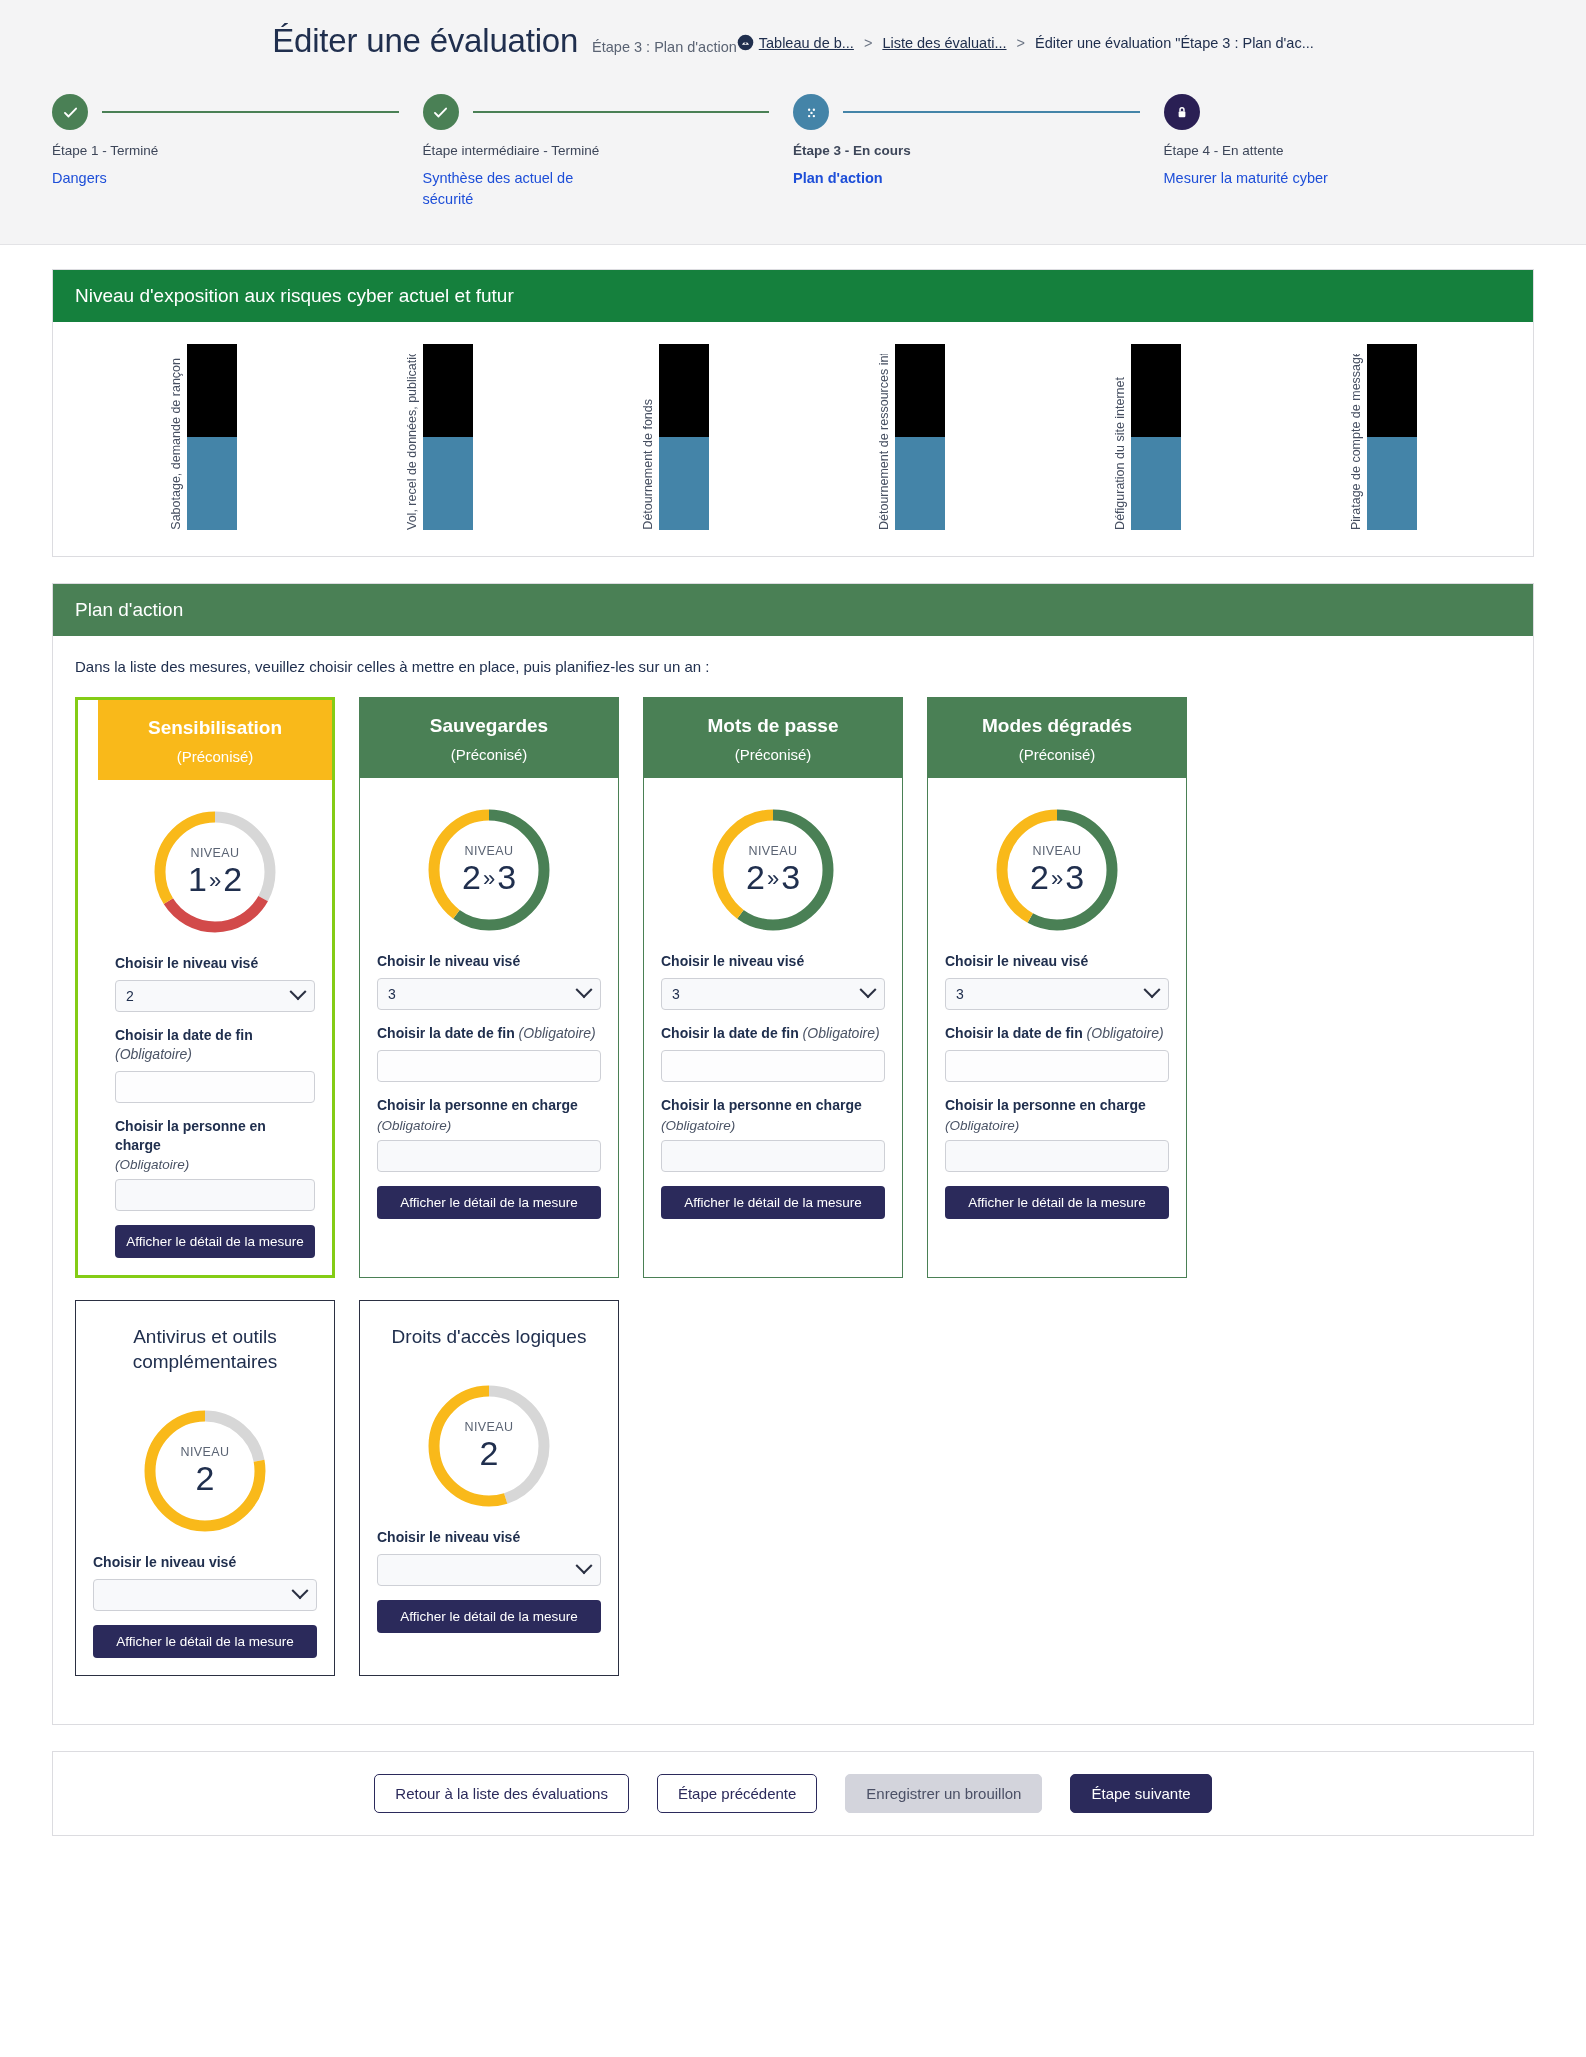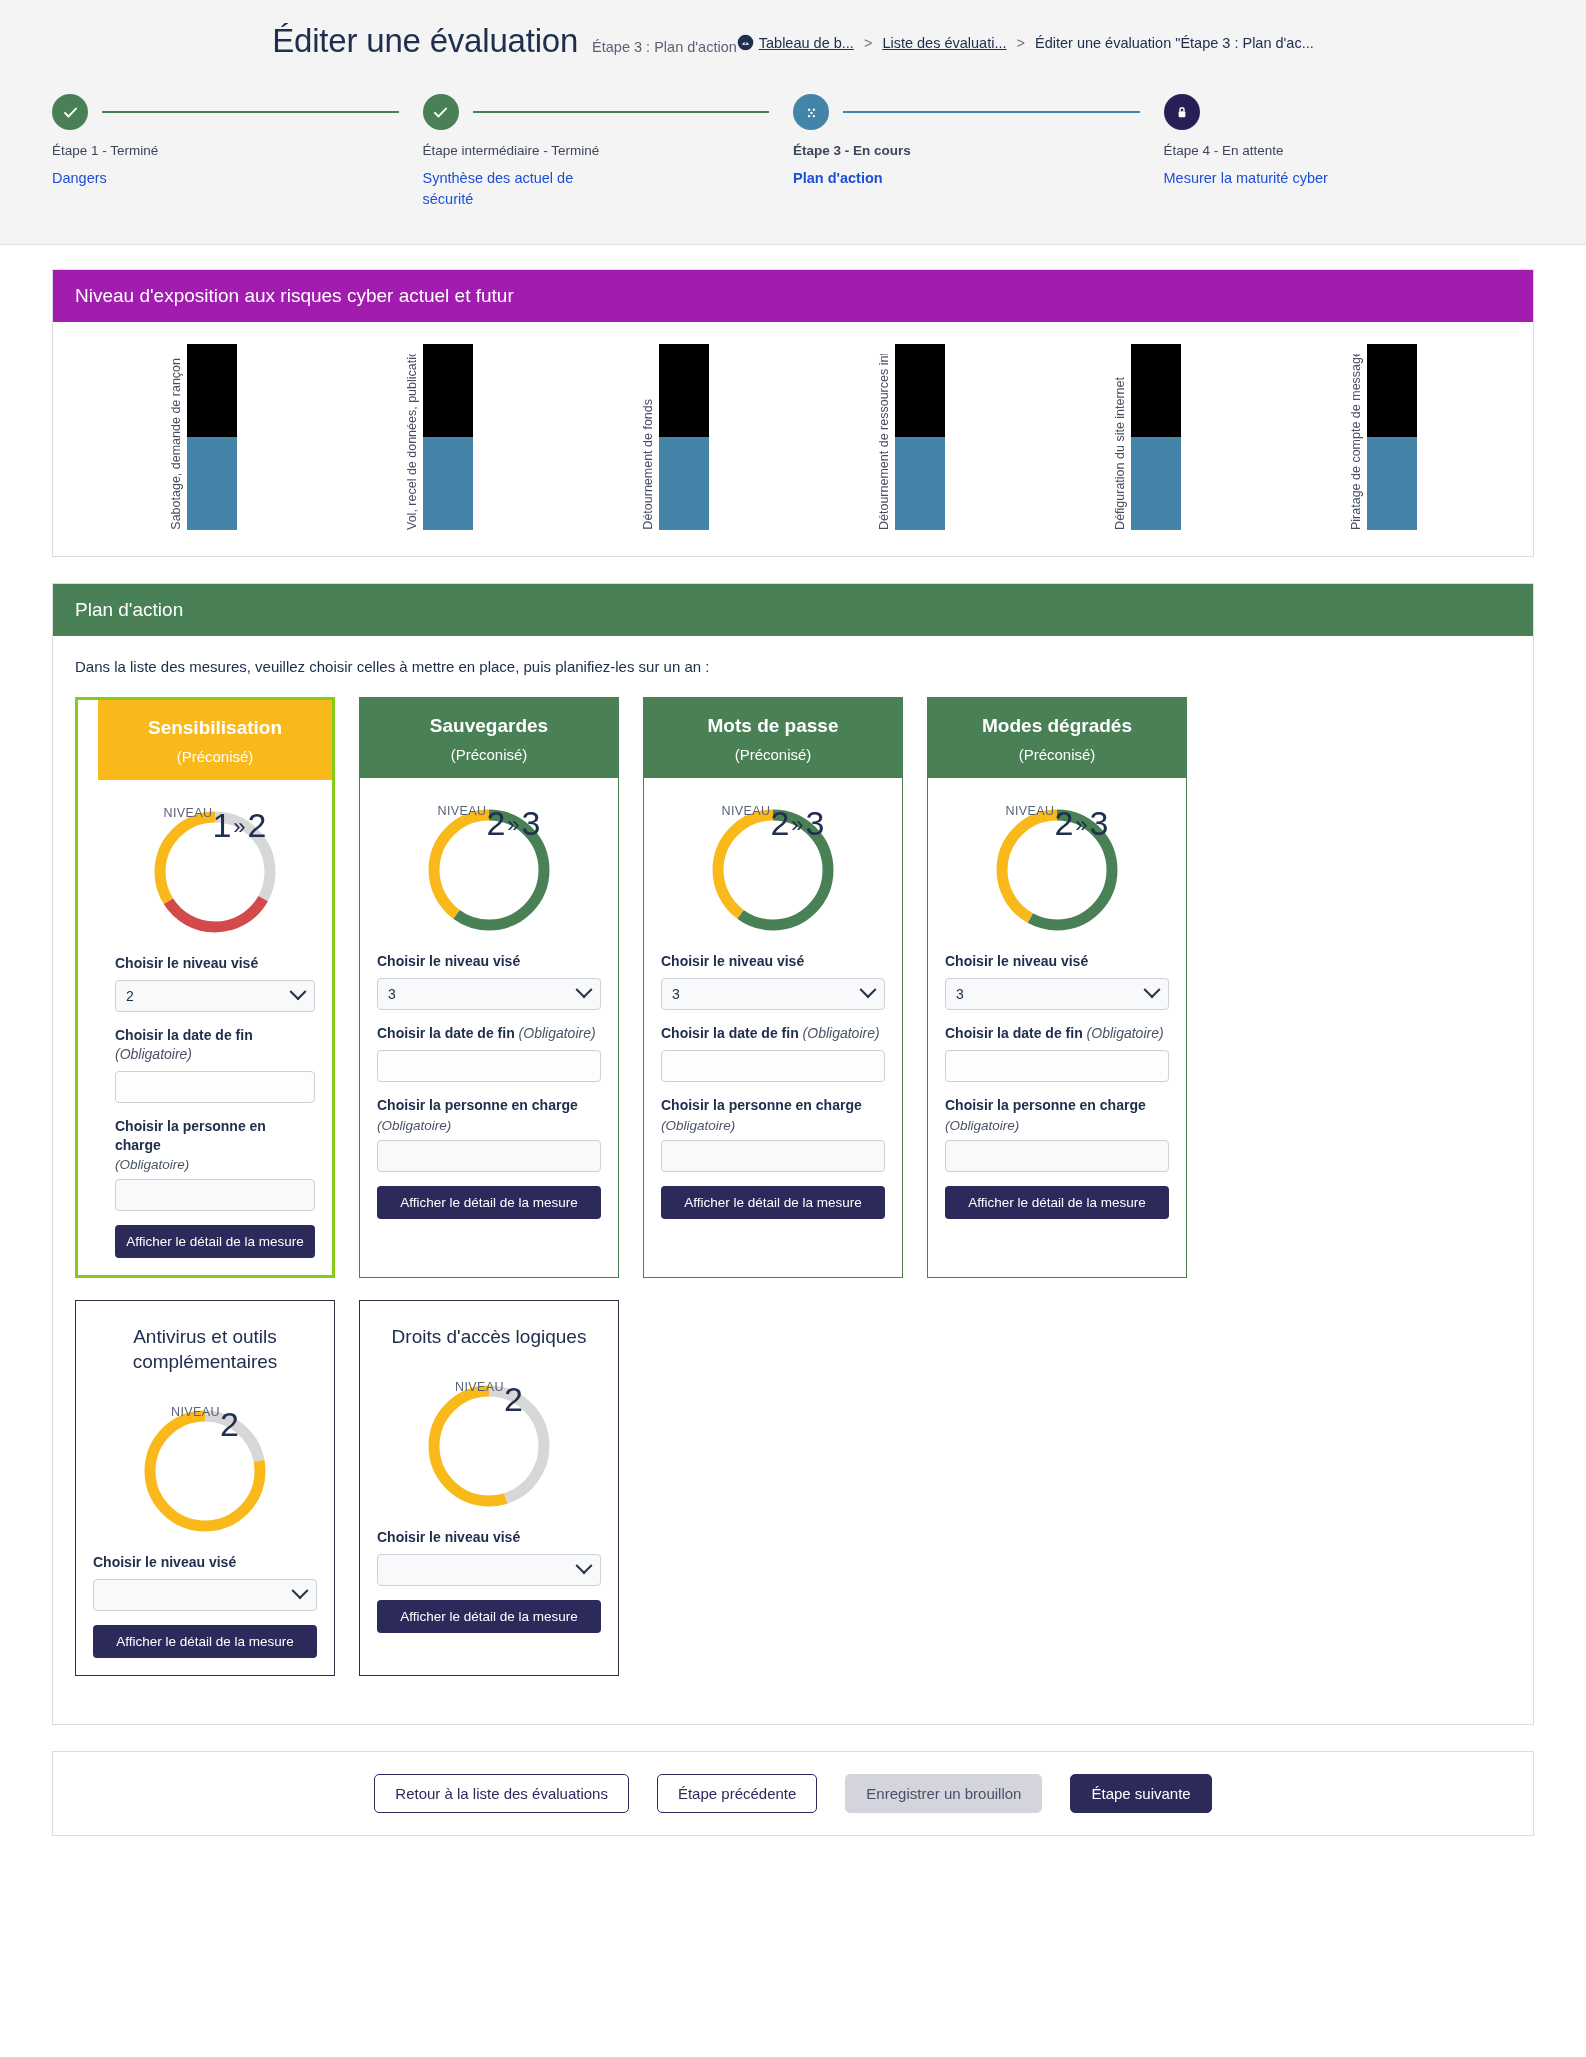--- a/index.html
+++ b/index.html
@@ -106,21 +106,21 @@
   .panel {
     border: 1px solid #dcdce0;
     background: #ffffff;
     margin-bottom: 26px;
   }
   .panel-head {
     padding: 15px 22px;
     font-size: 19px;
     color: #ffffff;
   }
-  .panel-head.blue  { background: #a21caf; }
+  .panel-head.blue  { background: #15803d; }
   .panel-head.green { background: #4a8055; }
   .panel-body { padding: 22px 22px 26px 22px; }
 
   
   .chart {
     display: flex;
     align-items: flex-end;
     justify-content: space-around;
     height: 186px;
     padding: 0 10px;
@@ -203,21 +203,22 @@
 
   .card-body { padding: 14px 17px 17px 17px; flex: 1 1 auto; }
 
   .gauge-wrap { display: flex; justify-content: center; padding: 12px 0 16px 0; }
   .gauge { position: relative; width: 132px; height: 132px; }
   .gauge svg { display: block; transform: rotate(-90deg); }
   .gauge-text {
     position: absolute;
     inset: 0;
     display: flex;
-    align-items: flex-start;
+    flex-direction: column;
+    align-items: center;
     justify-content: center;
   }
   .gauge-cap { font-size: 12.5px; color: #5a6373; letter-spacing: 0.4px; }
   .gauge-val { font-size: 34px; color: #202f4e; font-weight: 300; line-height: 1.1; margin-top: 1px; }
   .gauge-val .sep { font-size: 22px; vertical-align: 3px; padding: 0 2px; }
 
   .field-label {
     font-size: 14px;
     font-weight: 700;
     color: #202f4e;

